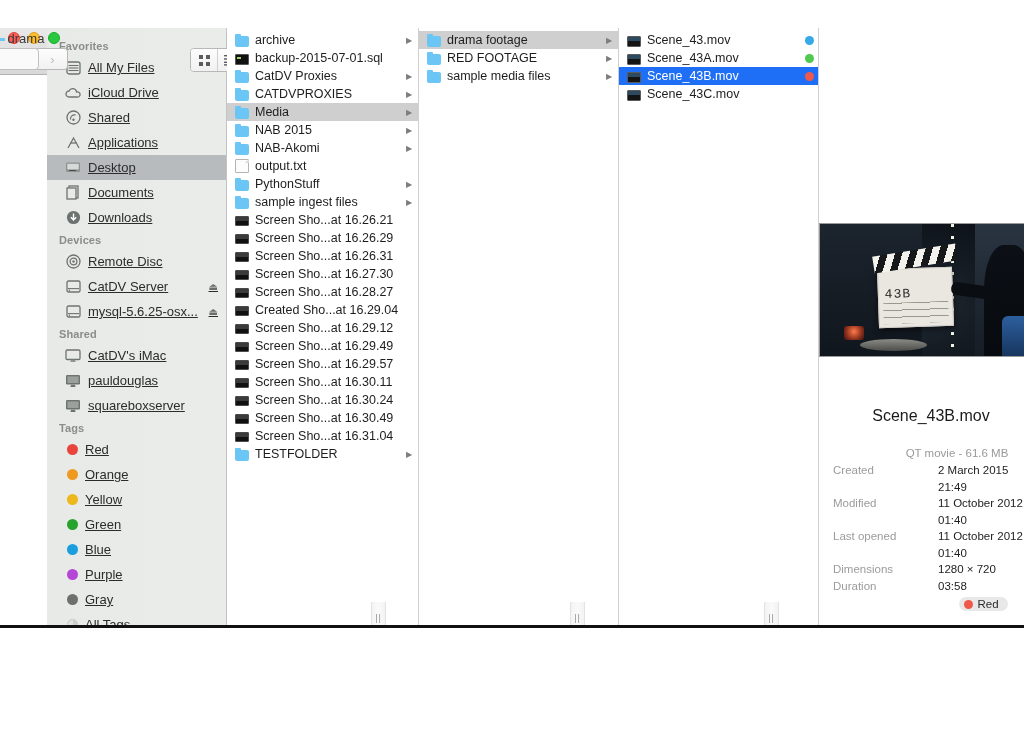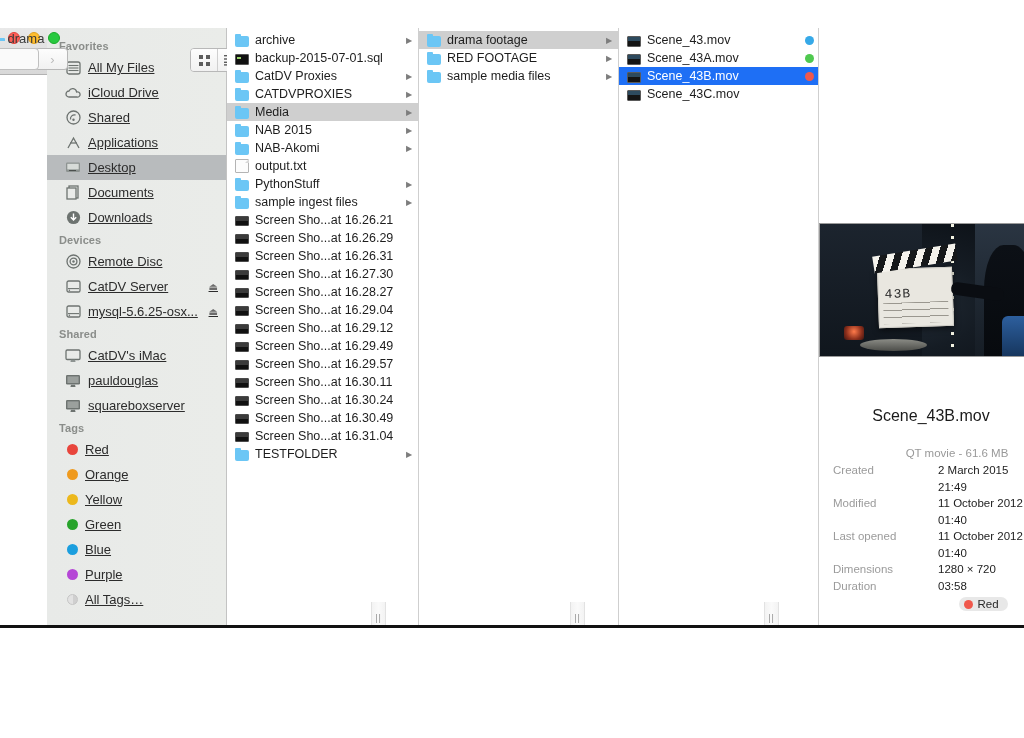--- a/index.html
+++ b/index.html
@@ -515,20 +515,24 @@
         </div>
         <div class="sb-item">
           <span class="tagdot" style="background:#1b9ede"></span>
           <span class="sb-label">Blue</span>
         </div>
         <div class="sb-item">
           <span class="tagdot" style="background:#b546d6"></span>
           <span class="sb-label">Purple</span>
         </div>
         <div class="sb-item">
+          <span class="tagdot" style="background:#6f6f6f"></span>
+          <span class="sb-label">Gray</span>
+        </div>
+        <div class="sb-item">
           <span class="tagdot" style="background:linear-gradient(90deg,#e2e2e2 50%,#cfcfcf 50%);border:1px solid #c5c5c5"></span>
           <span class="sb-label">All Tags…</span>
         </div>
       </div>
 
     <div class="columns">
       <div class="col col-1" id="col1">
           <div class="row">
             <span class="ic ic-folder"></span>
             <span class="name">archive</span>
@@ -592,21 +596,21 @@
           <div class="row">
             <span class="ic ic-screen"></span>
             <span class="name">Screen Sho...at 16.27.30</span>
           </div>
           <div class="row">
             <span class="ic ic-screen"></span>
             <span class="name">Screen Sho...at 16.28.27</span>
           </div>
           <div class="row">
             <span class="ic ic-screen"></span>
-            <span class="name">Screen Sho...at 16.29.04</span>
+            <span class="name">Created Sho...at 16.29.04</span>
           </div>
           <div class="row">
             <span class="ic ic-screen"></span>
             <span class="name">Screen Sho...at 16.29.12</span>
           </div>
           <div class="row">
             <span class="ic ic-screen"></span>
             <span class="name">Screen Sho...at 16.29.49</span>
           </div>
           <div class="row">

